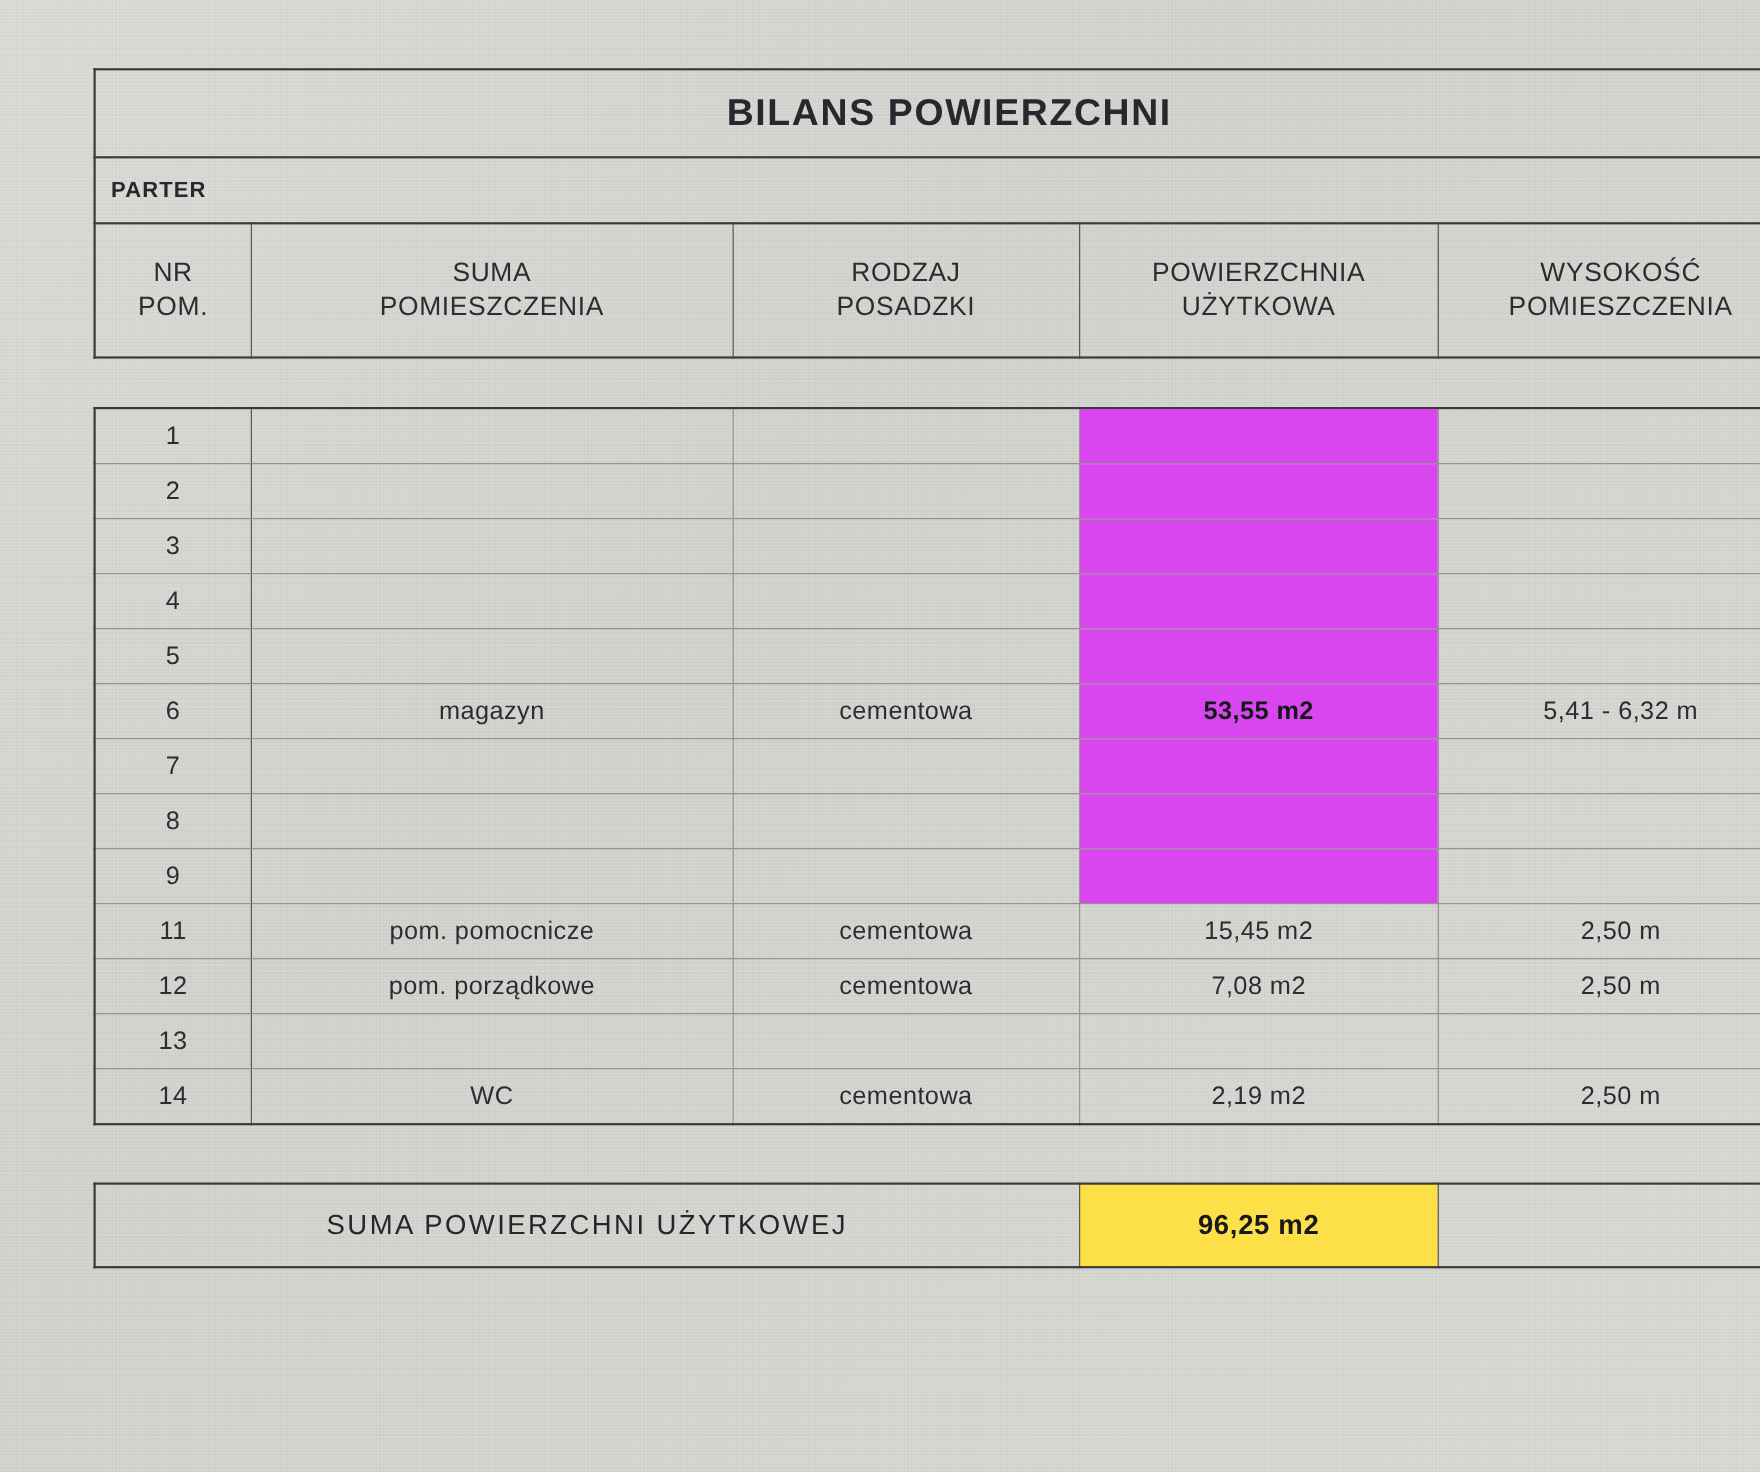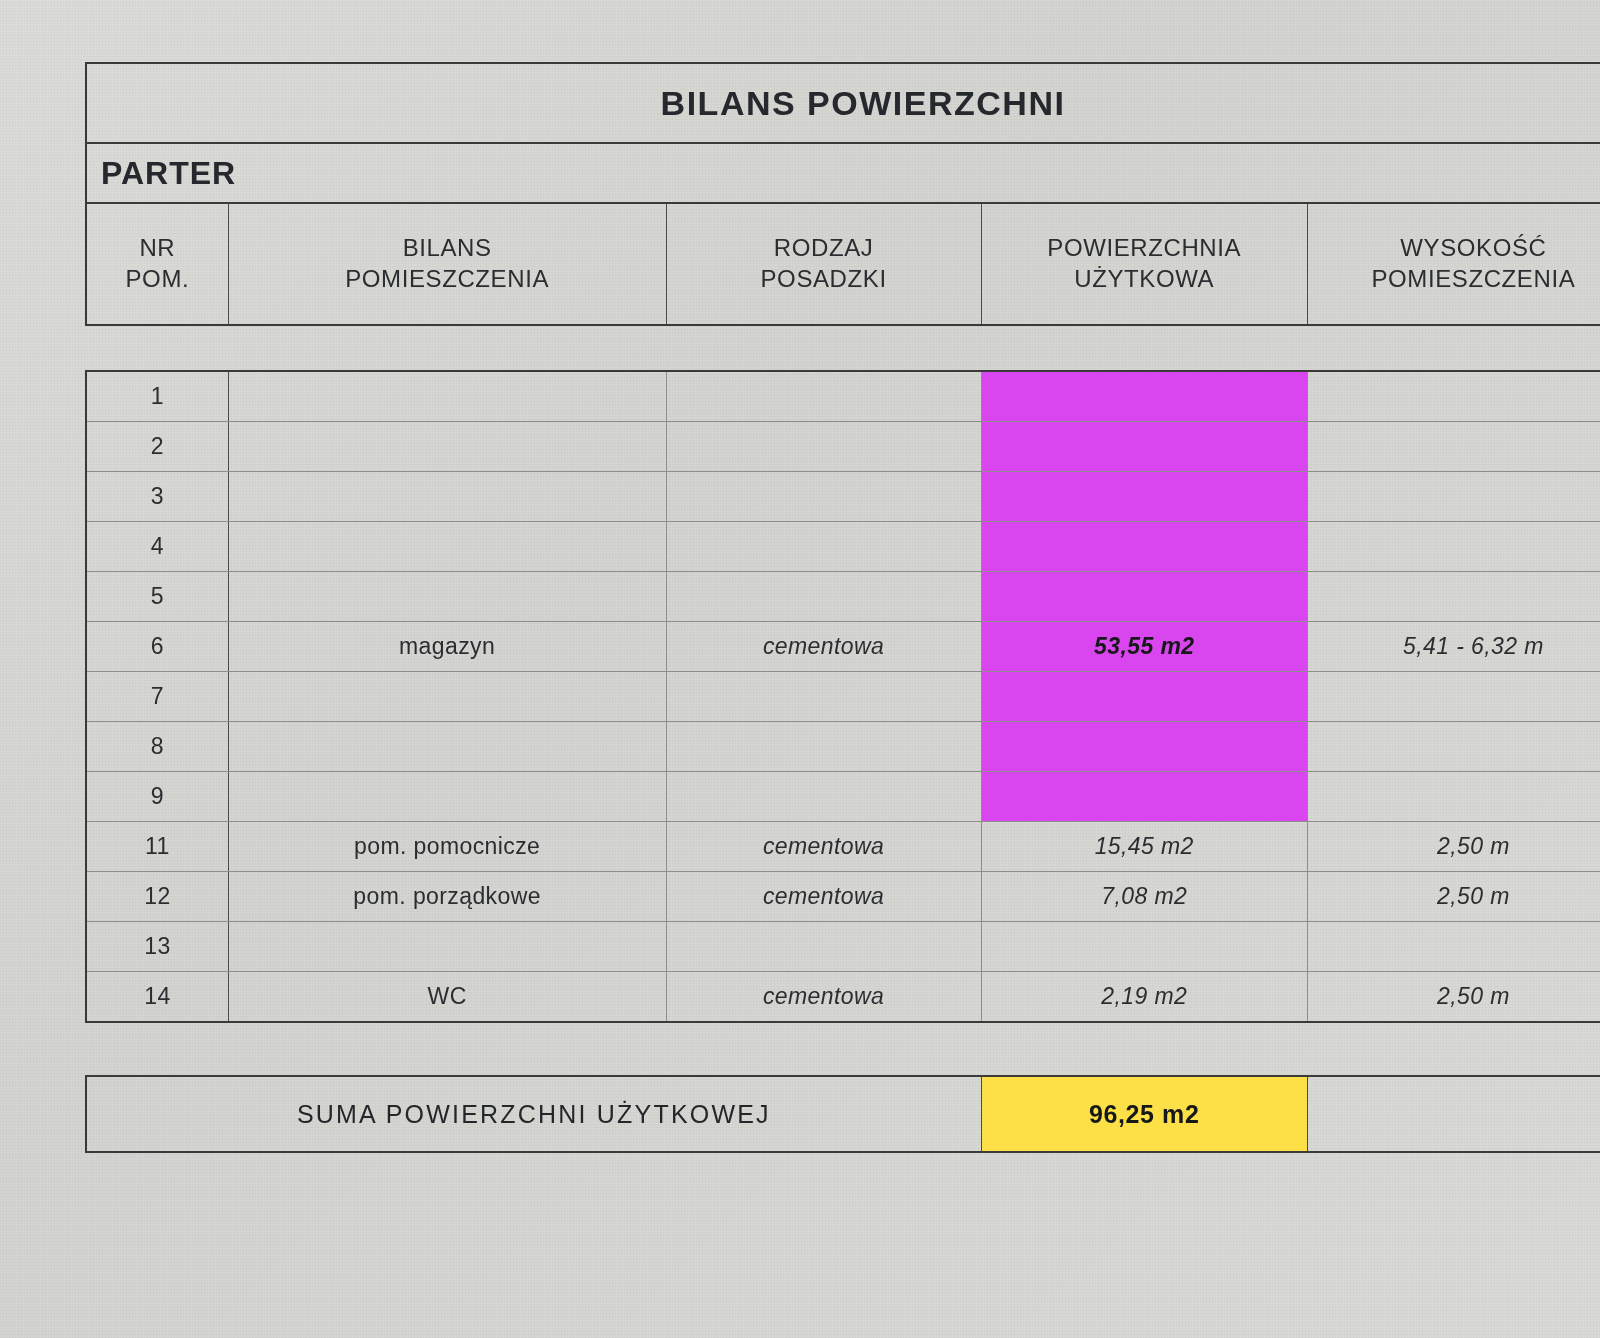--- a/index.html
+++ b/index.html
@@ -49,21 +49,21 @@
   }
   .floor-box {
     border: 2px solid #3a3a3a;
     border-bottom: none;
     height: 58px;
     display: flex;
     align-items: center;
     padding-left: 14px;
   }
   .floor-box .floor-text {
-    font-size: 32px;
+    font-size: 20px;
     font-weight: bold;
     letter-spacing: 1px;
     color: #25282c;
   }
 
   
   table {
     border-collapse: collapse;
     width: 100%;
     table-layout: fixed;
@@ -99,21 +99,20 @@
     text-align: center;
     color: #2b2e31;
     letter-spacing: 0.4px;
     position: relative;
   }
   .body-table td.nr {
     border-right: 1.5px solid #4a4a4a;
   }
   .body-table td.sep-left {
     border-left: 1.5px solid #4a4a4a;
-    font-style: italic;
   }
   .body-table td.shaded {
     background: #d946ef;
     color: #17181a;
     font-weight: 600;
   }
   .body-table tr td:first-child { border-left: none; }
   .body-table tr td:last-child { border-right: none; }
   .body-table tr:first-child td { border-top: none; }
   .body-table tr:last-child td { border-bottom: none; }
@@ -166,21 +165,21 @@
       <col style="width:298px">
       <col style="width:304px">
     </colgroup>
     <tbody>
       <tr>
         <th>
           <div>NR</div>
           <div>POM.</div>
         </th>
         <th>
-          <div>BILANS</div>
+          <div>SUMA</div>
           <div>POMIESZCZENIA</div>
         </th>
         <th>
           <div>RODZAJ</div>
           <div>POSADZKI</div>
         </th>
         <th>
           <div>POWIERZCHNIA</div>
           <div>UŻYTKOWA</div>
         </th>

